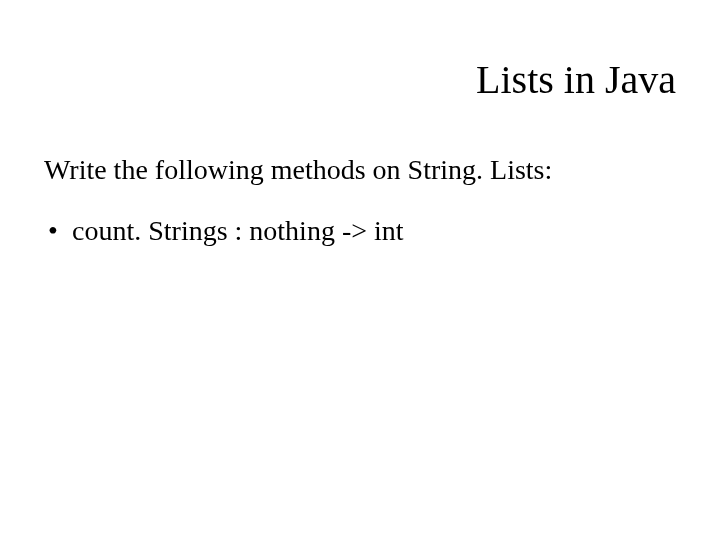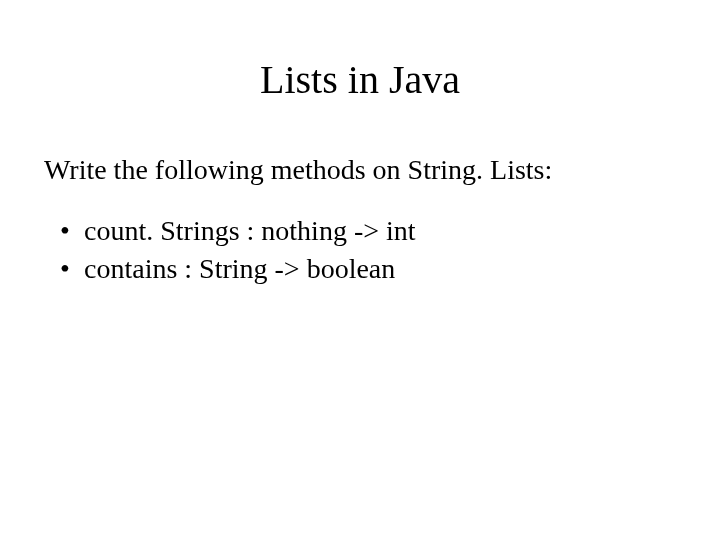--- a/index.html
+++ b/index.html
@@ -11,33 +11,33 @@
     font-family: "Times New Roman", Times, serif;
     color: #000000;
   }
   .slide {
     width: 720px;
     height: 540px;
     box-sizing: border-box;
     padding: 56px 44px 0 44px;
   }
   .title {
-    text-align: center;
+    text-align: right;
     font-size: 40px;
     font-weight: normal;
     margin: 0 0 48px 0;
   }
   .intro {
     font-size: 28px;
     margin: 0 0 23px 0;
     line-height: 1.35;
   }
   ul.bullets {
     list-style: none;
-    margin: 12px;
+    margin: 0;
     padding: 0;
   }
   ul.bullets li {
     font-size: 28px;
     line-height: 1.35;
     padding-left: 28px;
     position: relative;
   }
   ul.bullets li::before {
     content: "•";
@@ -48,15 +48,14 @@
   }
 </style>
 </head>
 <body>
 
 <div class="slide">
   <h1 class="title">Lists in Java</h1>
   <p class="intro">Write the following methods on String. Lists:</p>
   <ul class="bullets">
     <li>count. Strings : nothing -&gt; int</li>
-    <li>contains : String -&gt; boolean</li>
   </ul>
 </div>
 
 </body></html>

